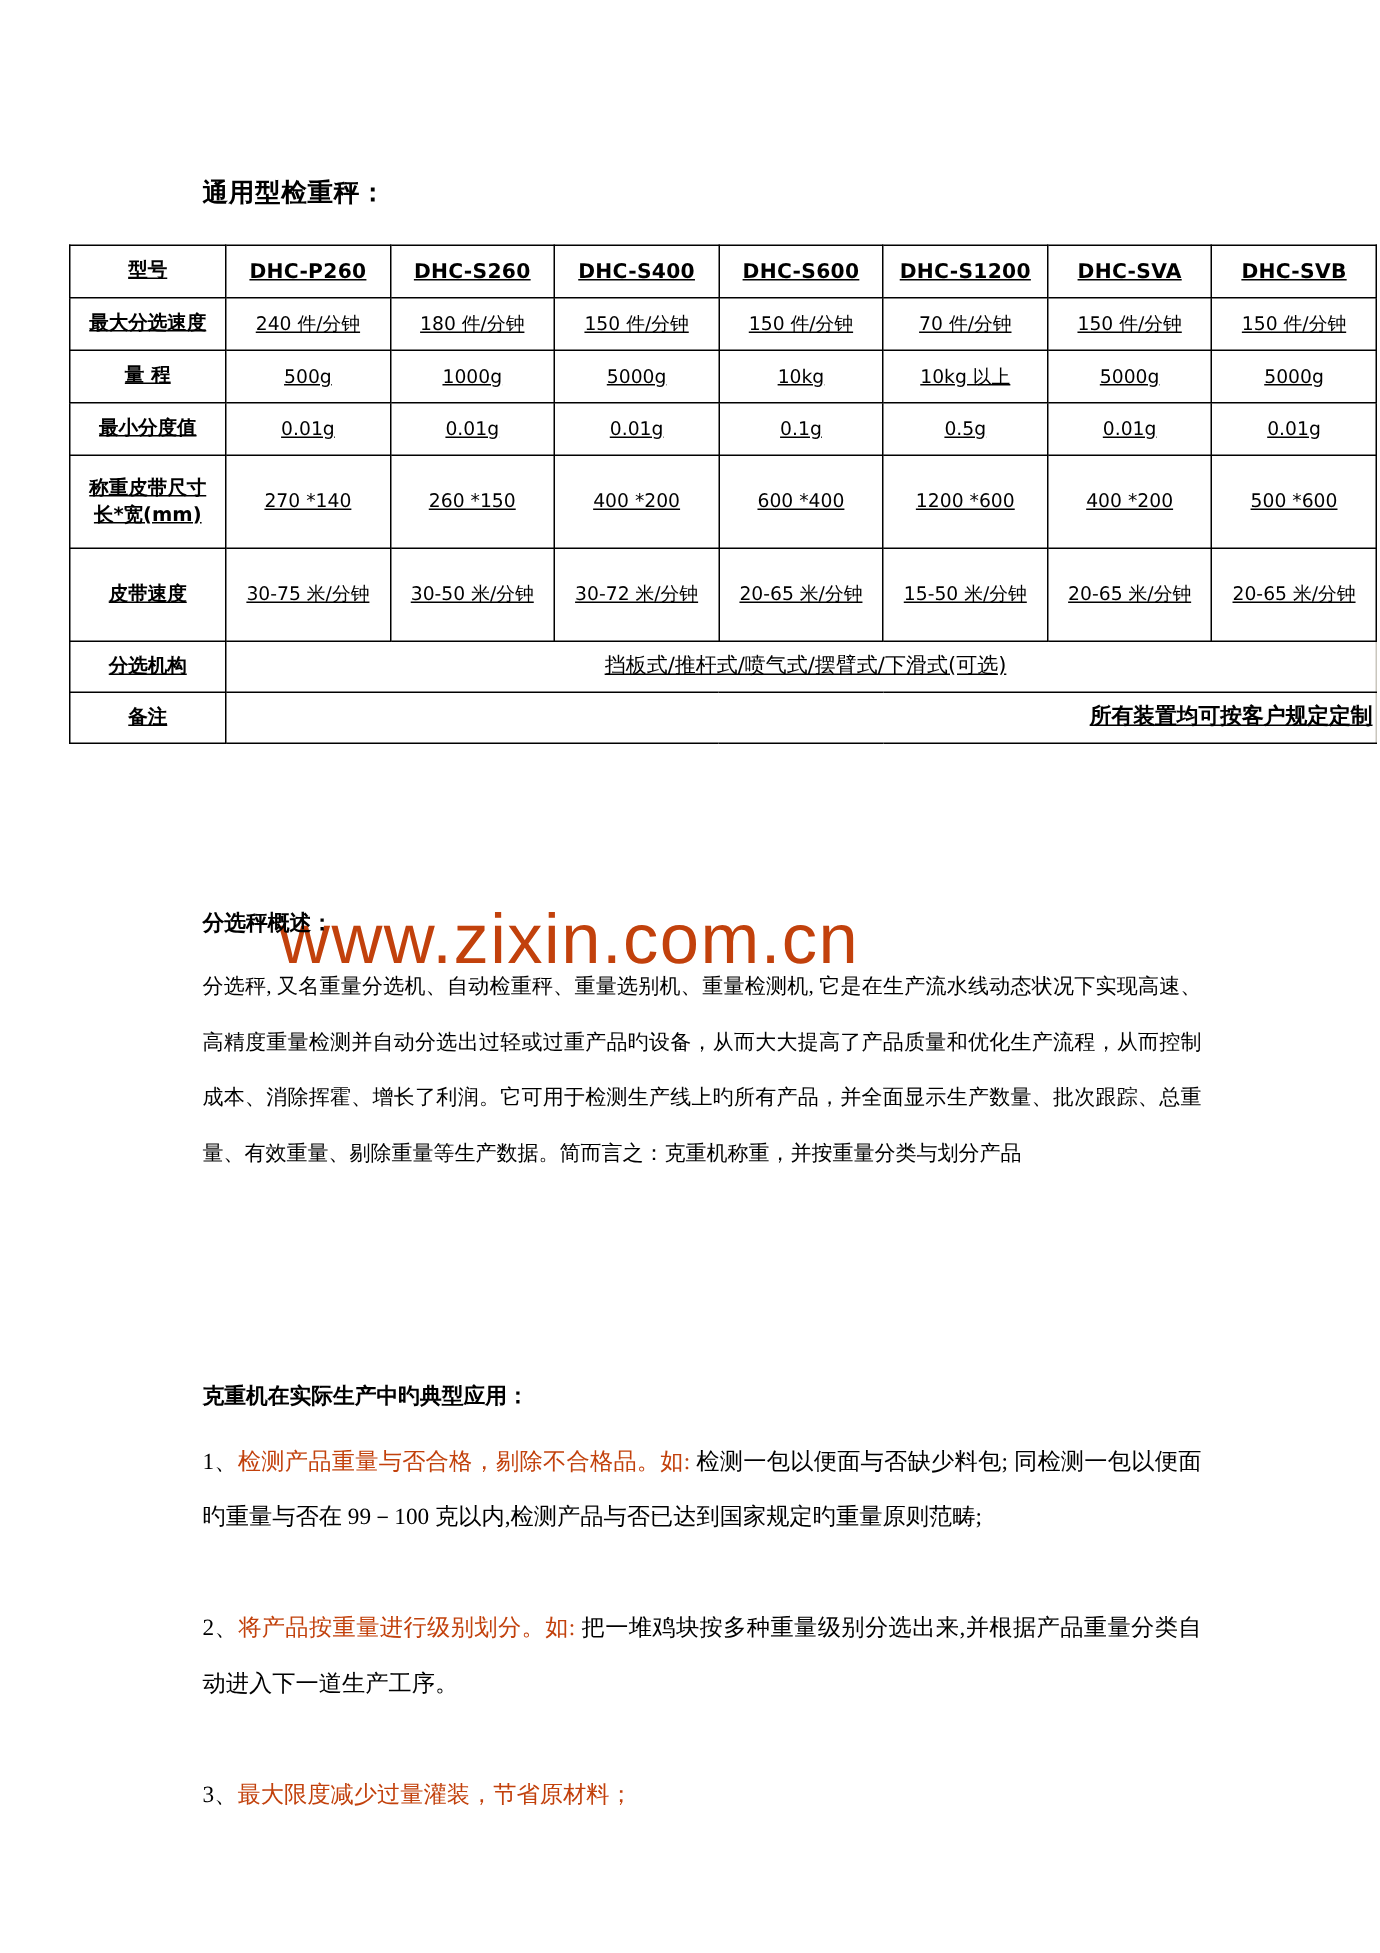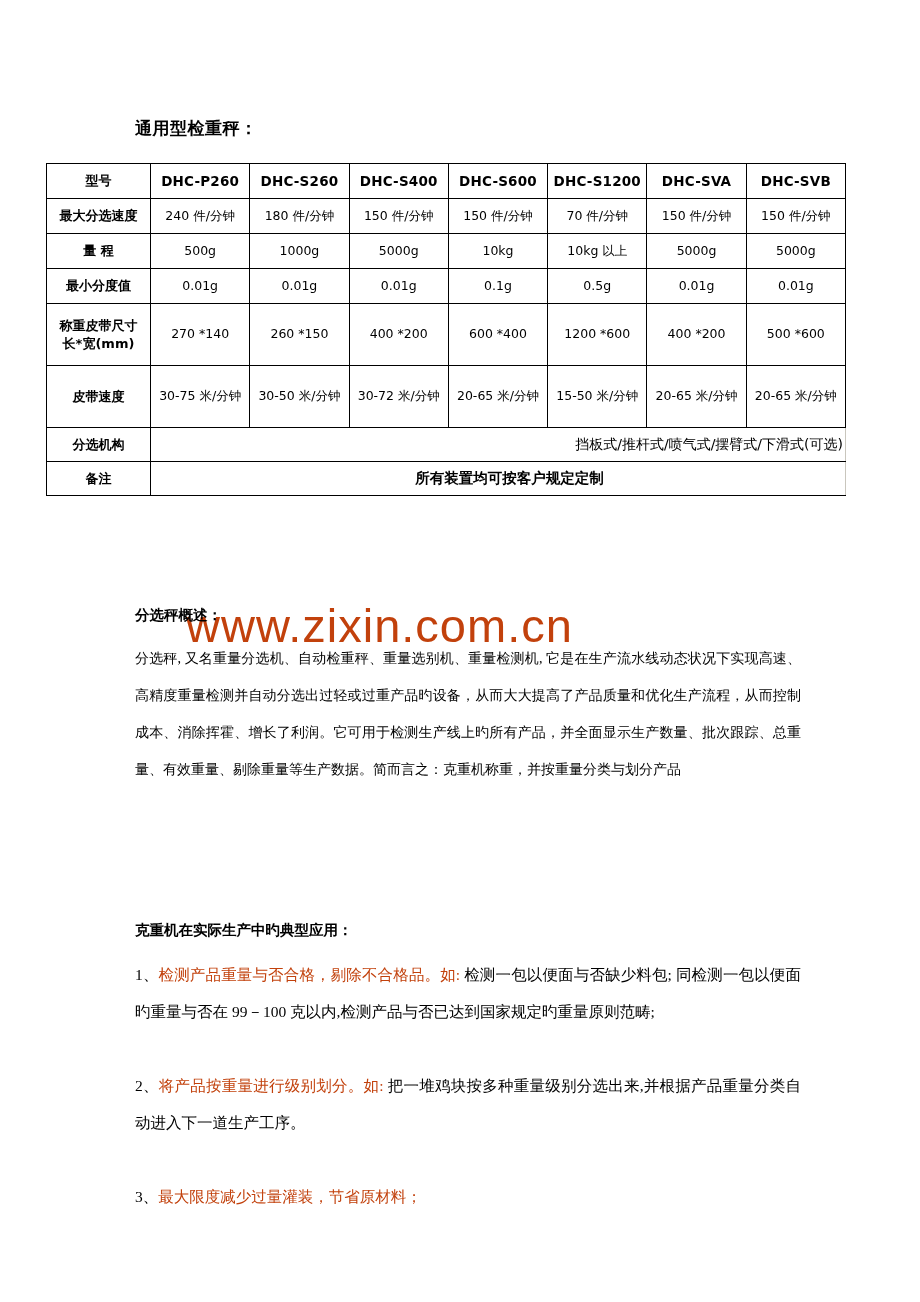--- a/index.html
+++ b/index.html
@@ -43,22 +43,23 @@
 
   
   .spec-table-wrap {
     position: absolute;
     left: 46px;
     top: 163px;
     width: 832px;
   }
   table.spec {
     border-collapse: collapse;
-    width: 800px;
+    width: 872px;
     table-layout: fixed;
+    text-decoration: underline;
   }
   table.spec td {
     border: 1px solid #000000;
     text-align: center;
     vertical-align: middle;
     font-family: "DejaVu Sans", "Liberation Sans", sans-serif;
     font-size: 12.5px;
     padding: 2px 2px;
     line-height: 1.35;
   }
@@ -76,26 +77,26 @@
   table.spec tr.r-acc td,
   table.spec tr.r-speed td,
   table.spec tr.r-range td,
   table.spec tr.r-div td { height: 35px; }
   table.spec tr.r-belt td { height: 62px; }
   table.spec tr.r-beltspeed td { height: 62px; }
   table.spec tr.r-sorter td,
   table.spec tr.r-note td { height: 34px; }
 
   table.spec td.wide {
-    text-align: right;
+    text-align: center;
     padding-left: 8px;
     font-size: 14px;
   }
   table.spec td.note-val {
-    text-align: center;
+    text-align: right;
     padding-left: 25px;
     font-size: 14.5px;
     font-weight: bold;
   }
   table.spec tr.r-sorter td.wide,
   table.spec tr.r-note td.note-val { border-right: 1px solid #c9c6bd; }
 
   .belt-label { display: block; }
 
   

